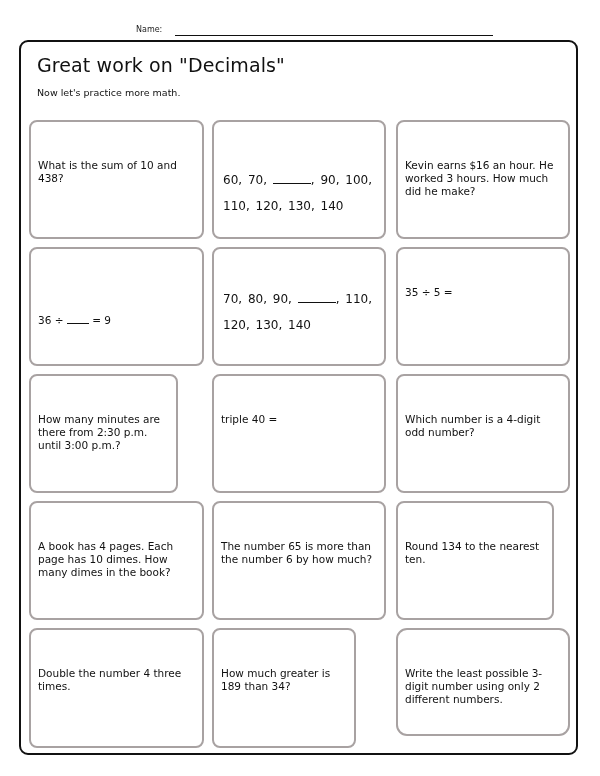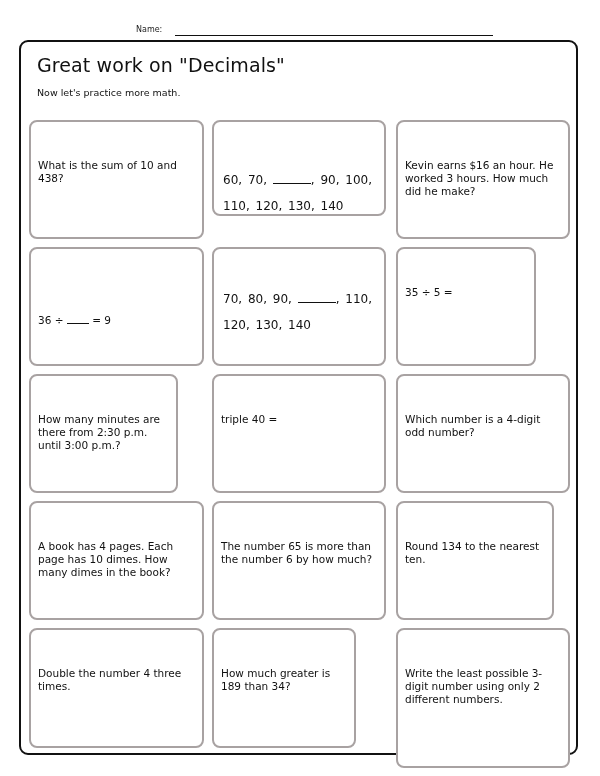--- a/index.html
+++ b/index.html
@@ -26,34 +26,34 @@
 </div>
 
 <div class="sheet"></div>
 
 <div class="title">Great work on "Decimals"</div>
 <div class="subtitle">Now let's practice more math.</div>
 
 <div class="card" style="left:29px; top:120px; width:175px; height:119px;">
   <div class="card-text">What is the sum of 10 and 438?</div>
 </div>
-<div class="card" style="left:212px; top:120px; width:174px; height:96px;">
+<div class="card" style="left:212px; top:120px; width:174px; height:119px;">
   <div class="card-text seq"><span>60,  70,</span> <span class="blank"></span><span>,  90,  100,  110,  120,  130,  140</span></div>
 </div>
 <div class="card" style="left:396px; top:120px; width:174px; height:119px;">
   <div class="card-text">Kevin earns $16 an hour. He worked 3 hours.  How much did he make?</div>
 </div>
 
 <div class="card" style="left:29px; top:247px; width:175px; height:119px;">
   <div class="card-text mid"><span>36 ÷</span> <span class="blank short"></span> <span>= 9</span></div>
 </div>
 <div class="card" style="left:212px; top:247px; width:174px; height:119px;">
   <div class="card-text seq" style="top:3px;"><span>70,  80,  90,</span> <span class="blank"></span><span>,  110,  120,  130,  140</span></div>
 </div>
-<div class="card" style="left:396px; top:247px; width:140px; height:119px;">
+<div class="card" style="left:396px; top:247px; width:174px; height:119px;">
   <div class="card-text">35 ÷ 5 =</div>
 </div>
 
 <div class="card" style="left:29px; top:374px; width:149px; height:119px;">
   <div class="card-text">How many minutes are there from 2:30 p.m. until 3:00 p.m.?</div>
 </div>
 <div class="card" style="left:212px; top:374px; width:174px; height:119px;padding-left:36px;">
   <div class="card-text">triple 40 =</div>
 </div>
 <div class="card" style="left:396px; top:374px; width:174px; height:119px;">
@@ -69,15 +69,15 @@
 <div class="card" style="left:396px; top:501px; width:158px; height:119px;">
   <div class="card-text">Round 134 to the nearest ten.</div>
 </div>
 
 <div class="card" style="left:29px; top:628px; width:175px; height:120px;">
   <div class="card-text">Double the number 4 three times.</div>
 </div>
 <div class="card" style="left:212px; top:628px; width:144px; height:120px;">
   <div class="card-text">How much greater is 189 than 34?</div>
 </div>
-<div class="card" style="left:396px; top:628px; width:174px; height:140px;">
+<div class="card" style="left:396px; top:628px; width:174px; height:108px;border-radius:11px;">
   <div class="card-text">Write the least possible 3-digit number using only 2 different numbers.</div>
 </div>
 
 </body></html>

